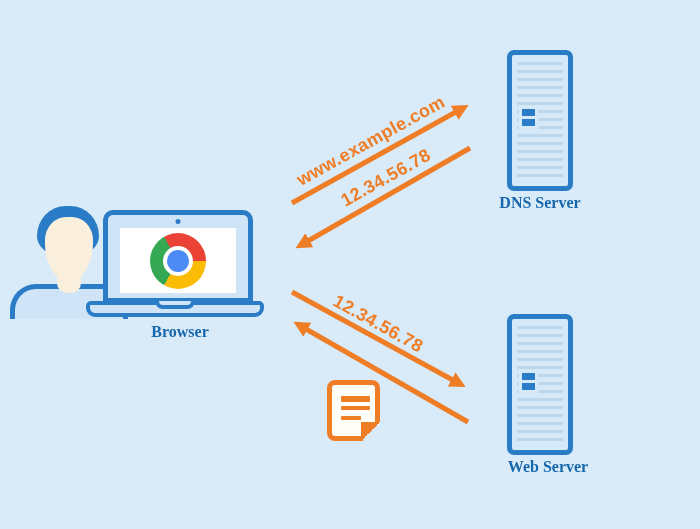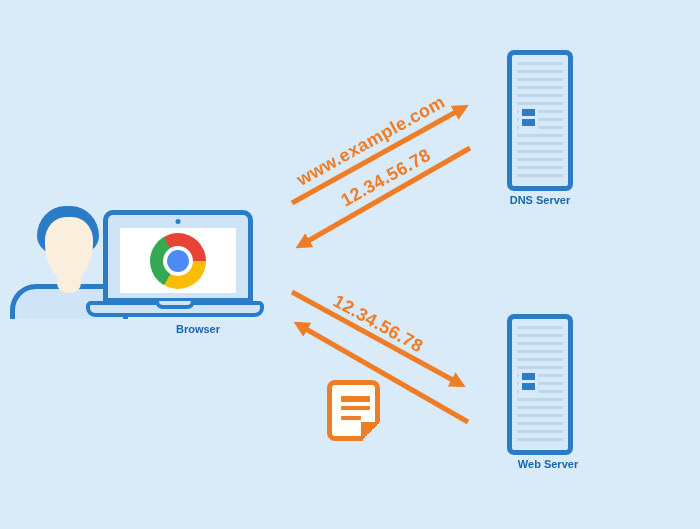--- a/index.html
+++ b/index.html
@@ -26,24 +26,25 @@
     letter-spacing: 0.4px;
     white-space: nowrap;
   }
   .msg-label.up   { transform: translate(-50%,-50%) rotate(-29deg); }
   .msg-label.down { transform: translate(-50%,-50%) rotate(29deg); }
 
   
   .caption {
     position: absolute;
     color: #1767ad;
-    font-size: 11px;
+    font-size: 16px;
     font-weight: bold;
     text-align: center;
     width: 140px;
+    font-family: Liberation Serif, serif;
   }
 
   
   .person { position: absolute; left: 8px; top: 203px; width: 122px; height: 116px; overflow: hidden; z-index: 1; }
   .person .hair {
     position: absolute; left: 29px; top: 3px; width: 62px; height: 50px;
     background: #2a7cc7;
     border-radius: 48% 48% 40% 40% / 62% 62% 42% 42%;
   }
   .person .face {
@@ -194,21 +195,21 @@
           <div class="ring"></div>
           <div class="dot"></div>
         </div>
       </div>
     </div>
     <div class="base">
       <div class="notch"></div>
     </div>
   </div>
 
-  <div class="caption" style="left:128px; top:323px;">Browser</div>
+  <div class="caption" style="left:110px; top:323px;">Browser</div>
 
   <div class="server dns">
     <div class="slats"></div>
     <div class="sq a"></div>
     <div class="sq b"></div>
   </div>
   <div class="caption" style="left:470px; top:194px;">DNS Server</div>
 
   <div class="server web">
     <div class="slats"></div>

